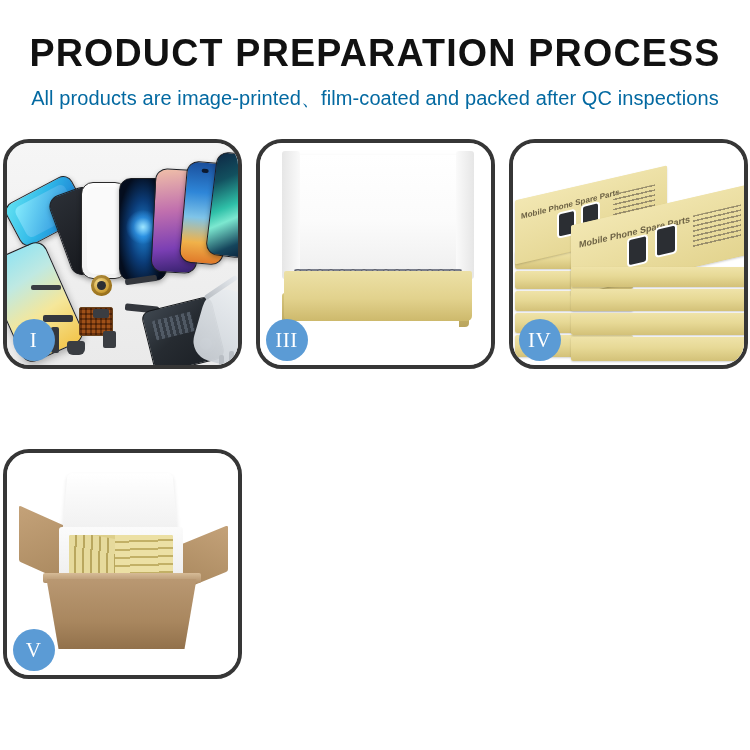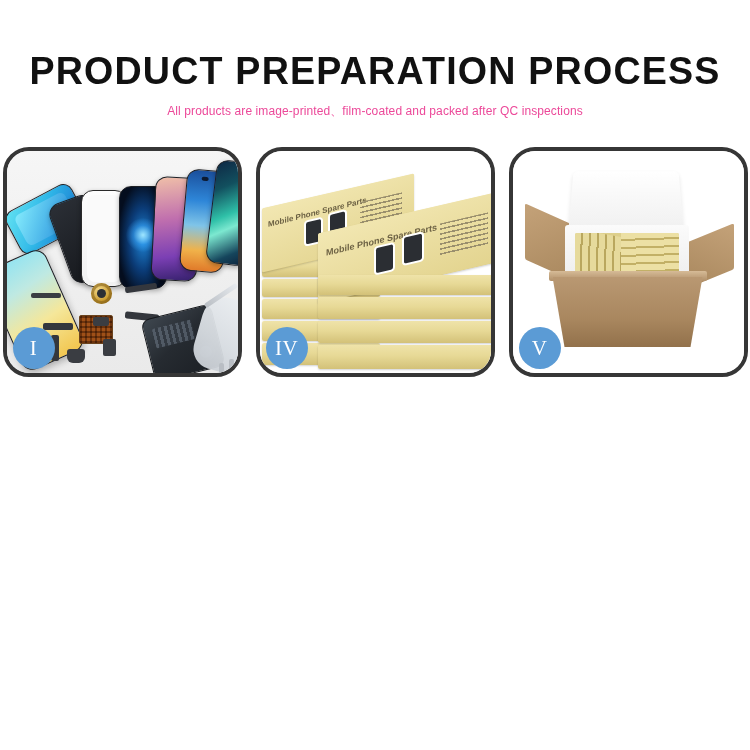--- a/index.html
+++ b/index.html
@@ -11,39 +11,39 @@
     width: 750px;
     height: 750px;
     overflow: hidden;
     font-family: "Liberation Sans", sans-serif;
     -webkit-font-smoothing: antialiased;
   }
 
   
   .header {
     width: 750px;
-    padding-top: 52px;
+    padding-top: 34px;
     text-align: center;
   }
   .title {
     font-family: "Liberation Sans", sans-serif;
     font-size: 38px;
     font-weight: 700;
     letter-spacing: 1.2px;
     color: #111111;
     line-height: 1;
     white-space: nowrap;
     transform: scaleX(0.99);
   }
   .subtitle {
     margin-top: 13px;
     font-family: "Liberation Sans", sans-serif;
-    font-size: 12px;
+    font-size: 20px;
     font-weight: 400;
-    color: #ec4899;
+    color: #0369a1;
     letter-spacing: 0.1px;
     white-space: nowrap;
   }
 
   
   .grid {
     margin-top: 27px;
     display: grid;
     grid-template-columns: repeat(3, 239px);
     grid-template-rows: repeat(2, 230px);
@@ -435,20 +435,30 @@
           <div class="screwdriver"></div>
           <div class="part" style="right:12px; bottom:10px; width:5px; height:12px; border-radius:2px; background:#b9bec4;"></div>
           <div class="part" style="right:22px; bottom:6px; width:5px; height:12px; border-radius:2px; background:#b9bec4;"></div>
         </div>
       </div>
     </div>
     <div class="badge">I</div>
   </div>
 
 
+  <div class="panel">
+    <div class="stage" style="background:#ffffff;">
+      <div class="foam-lid"></div>
+      <div class="box3-lipL"></div>
+      <div class="box3-lipR"></div>
+      <div class="box3-inner"></div>
+      <div class="box3-body"></div>
+    </div>
+    <div class="badge">III</div>
+  </div>
 
   <div class="panel">
     <div class="stage" style="background:#ffffff;">
       <div class="stack">
 
         <div class="sbox" style="left:2px; top:108px; width:118px; height:18px;"></div>
         <div class="sbox" style="left:2px; top:128px; width:118px; height:18px;"></div>
         <div class="sbox" style="left:2px; top:148px; width:118px; height:20px;"></div>
         <div class="sbox" style="left:2px; top:170px; width:118px; height:20px;"></div>
         <div class="sbox" style="left:2px; top:192px; width:118px; height:22px;"></div>

